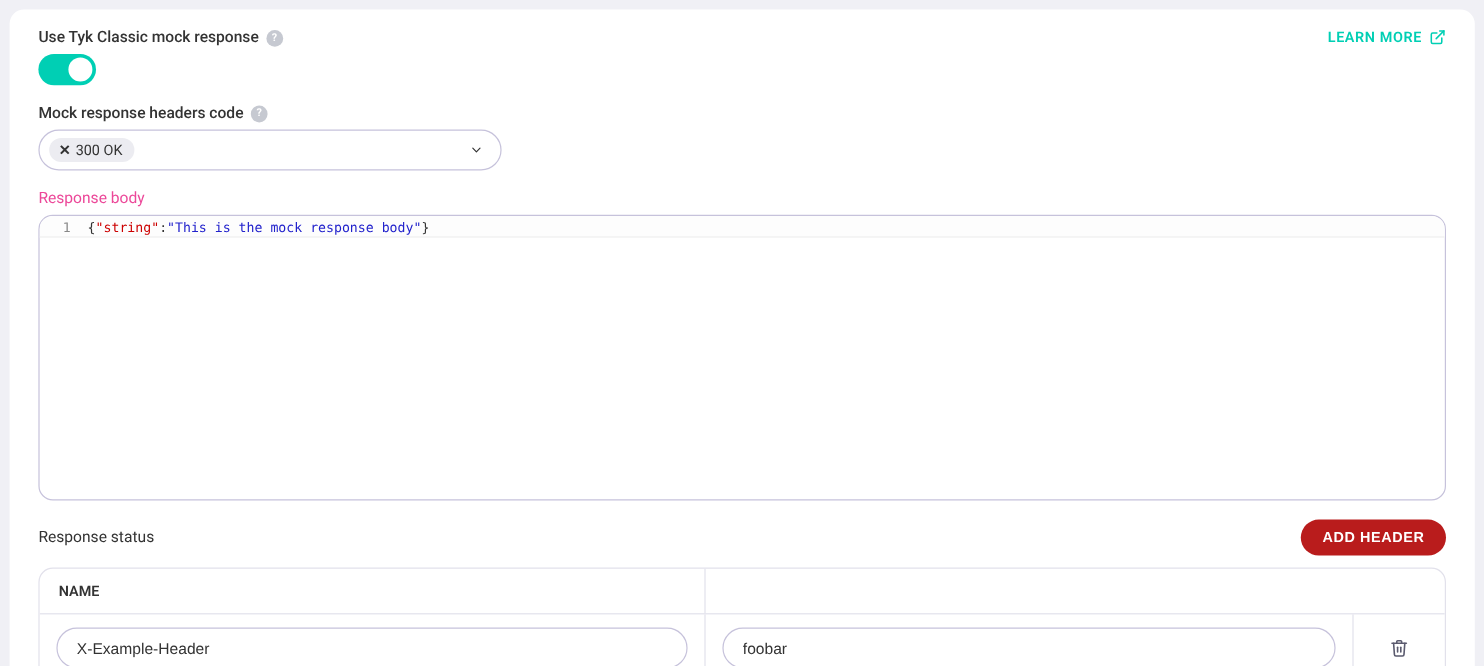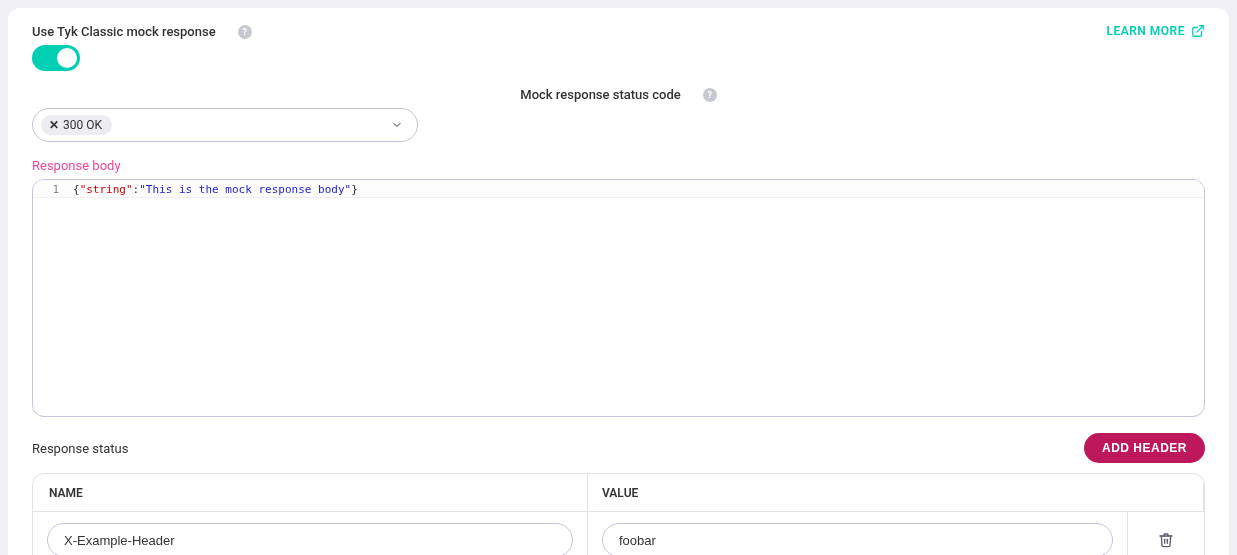--- a/index.html
+++ b/index.html
@@ -17,26 +17,25 @@
       min-height: 539px;
     }
     .section-header {
       display: flex;
       justify-content: space-between;
       align-items: flex-start;
     }
     .label-row {
       display: flex;
       align-items: center;
-      gap: 22px;
+      gap: 6px;
       font-size: 13px;
       color: #333;
       font-weight: 500;
       margin-bottom: 6px;
-      justify-content: center;
     }
     .help-icon {
       width: 14px;
       height: 14px;
       border-radius: 50%;
       background: #c6c9d1;
       color: #fff;
       display: inline-flex;
       align-items: center;
       justify-content: center;
@@ -139,21 +138,21 @@
     .tok-key { color: #c00; }
     .tok-colon { color: #333; }
     .tok-str { color: #2222cc; }
     .headers-header {
       display: flex;
       justify-content: space-between;
       align-items: center;
       margin-bottom: 10px;
     }
     .add-header-btn {
-      background: #be185d;
+      background: #b91c1c;
       color: #fff;
       border: none;
       border-radius: 16px;
       padding: 8px 18px;
       font-size: 12px;
       font-weight: 600;
       letter-spacing: 0.5px;
       cursor: pointer;
     }
     .headers-table {
@@ -223,21 +222,21 @@
         <svg viewBox="0 0 24 24" fill="none" stroke="#00cfb4" stroke-width="2.2" stroke-linecap="round" stroke-linejoin="round">
           <path d="M18 13v6a2 2 0 0 1-2 2H5a2 2 0 0 1-2-2V8a2 2 0 0 1 2-2h6"></path>
           <polyline points="15 3 21 3 21 9"></polyline>
           <line x1="10" y1="14" x2="21" y2="3"></line>
         </svg>
       </span>
     </a>
   </div>
 
   <div class="label-row">
-    <span>Mock response status code</span>
+    <span>Mock response headers code</span>
     <span class="help-icon">?</span>
   </div>
   <div class="status-select">
     <div class="status-chip">
       <span class="chip-close">✕</span>
       <span>300 OK</span>
     </div>
     <span class="chevron-down">
       <svg viewBox="0 0 24 24" fill="none" stroke="#333" stroke-width="2" stroke-linecap="round" stroke-linejoin="round">
         <polyline points="6 9 12 15 18 9"></polyline>
@@ -256,21 +255,20 @@
   <div class="headers-header">
     <div>Response status</div>
     <button class="add-header-btn">
       <span>ADD HEADER</span>
     </button>
   </div>
 
   <div class="headers-table">
     <div class="table-head">
       <div class="col-name">NAME</div>
-      <div class="col-value">VALUE</div>
     </div>
     <div class="table-row">
       <div class="col-name">
         <input class="cell-input" value="X-Example-Header" style="">
       </div>
       <div class="col-value">
         <input class="cell-input" value="foobar" style="">
       </div>
       <div class="col-delete">
         <span class="trash-icon">

